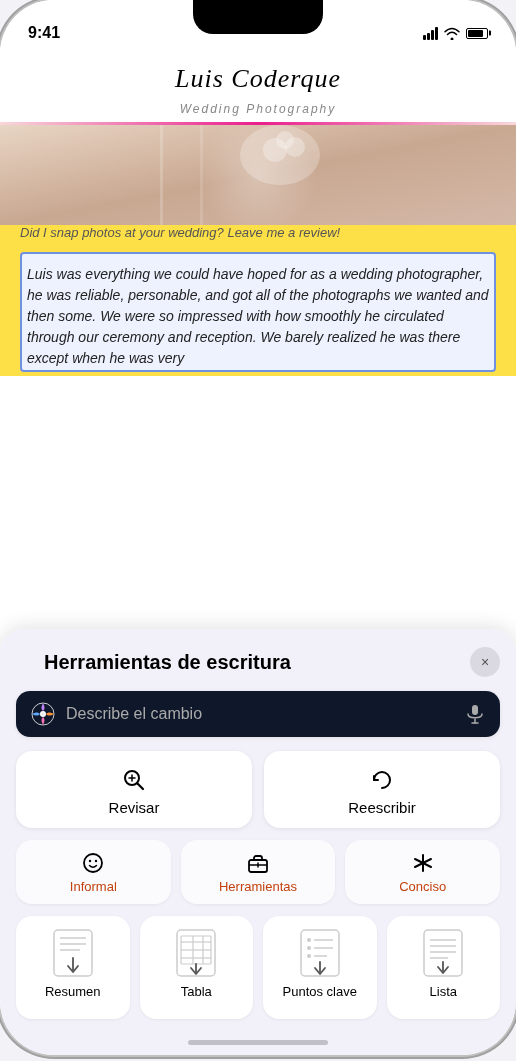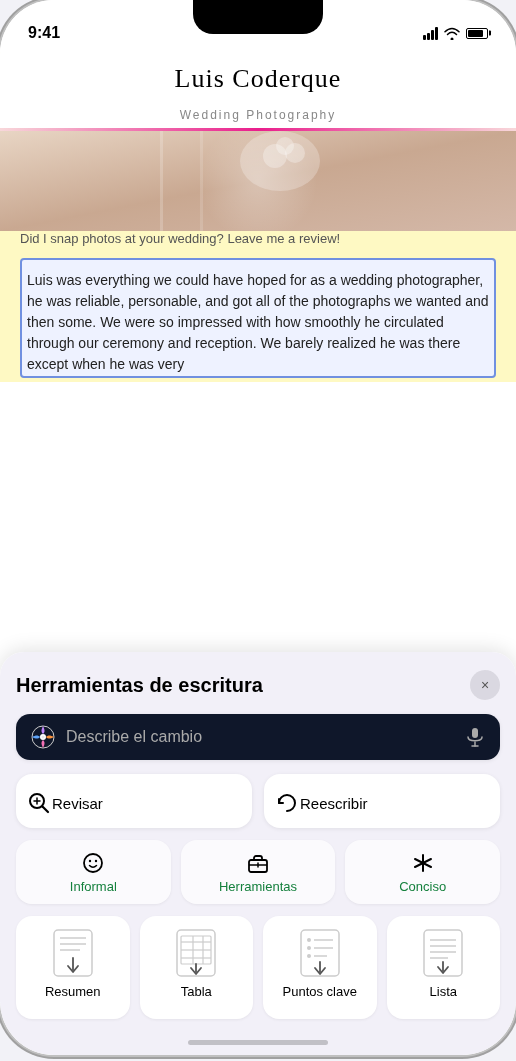--- a/index.html
+++ b/index.html
@@ -55,22 +55,23 @@
       transform: translateX(-50%);
       width: 130px;
       height: 34px;
       background: #000;
       border-radius: 0 0 20px 20px;
       z-index: 100;
     }
 
     
     .content-area {
-      background: #fef9c3;
+      background: #fde047;
       overflow: hidden;
+      font-style: italic;
     }
 
     
     .brand-header {
       text-align: center;
       padding: 12px 20px 6px;
       background: #fff;
     }
 
     .brand-name {
@@ -79,21 +80,21 @@
       color: #000;
       letter-spacing: 1px;
       font-family: Georgia, serif;
     }
 
     .brand-subtitle {
       font-size: 12px;
       color: #888;
       letter-spacing: 2px;
       text-transform: none;
-      margin-top: 14px;
+      margin-top: 8px;
     }
 
     
     .hero-image {
       width: 100%;
       height: 100px;
       background: linear-gradient(135deg, #e8d5c4 0%, #d4b8a8 30%, #c9a891 60%, #e0c9b5 100%);
       overflow: hidden;
       position: relative;
     }
@@ -163,20 +164,21 @@
       display: flex;
       justify-content: space-between;
       align-items: center;
       margin-bottom: 14px;
     }
 
     .panel-title {
       font-size: 20px;
       font-weight: 700;
       color: #000;
+      margin-left: 28px;
     }
 
     .close-btn {
       width: 30px;
       height: 30px;
       background: rgba(120,120,128,0.2);
       border-radius: 50%;
       display: flex;
       align-items: center;
       justify-content: center;
@@ -216,22 +218,23 @@
       gap: 12px;
       margin-bottom: 12px;
     }
 
     .tool-btn-large {
       flex: 1;
       background: #fff;
       border-radius: 16px;
       padding: 16px 10px 12px;
       display: flex;
-      flex-direction: row;
-      align-items: center;
+      flex-direction: column;
+      align-items: center;
+      gap: 6px;
       cursor: pointer;
       box-shadow: 0 1px 4px rgba(0,0,0,0.08);
     }
 
     .tool-btn-large .btn-label {
       font-size: 15px;
       color: #000;
     }
 
     .tools-row-small {
@@ -248,21 +251,21 @@
       display: flex;
       flex-direction: column;
       align-items: center;
       gap: 5px;
       cursor: pointer;
       box-shadow: 0 1px 3px rgba(0,0,0,0.06);
     }
 
     .tool-btn-small .btn-label {
       font-size: 13px;
-      color: #15803d;
+      color: #c2410c;
     }
 
     
     .tools-row-format {
       display: flex;
       gap: 10px;
     }
 
     .tool-btn-format {
       flex: 1;

